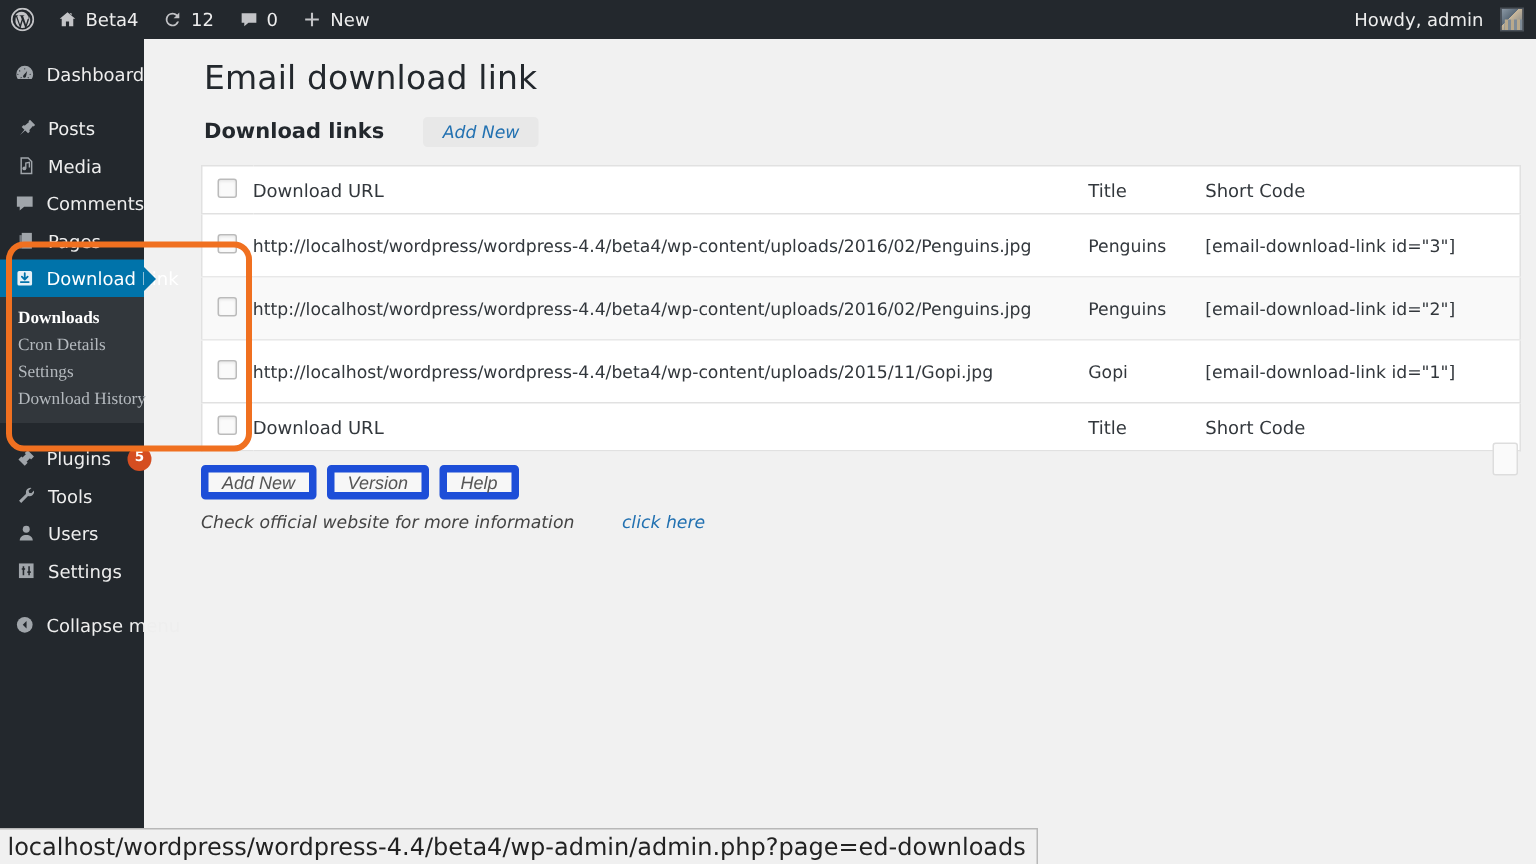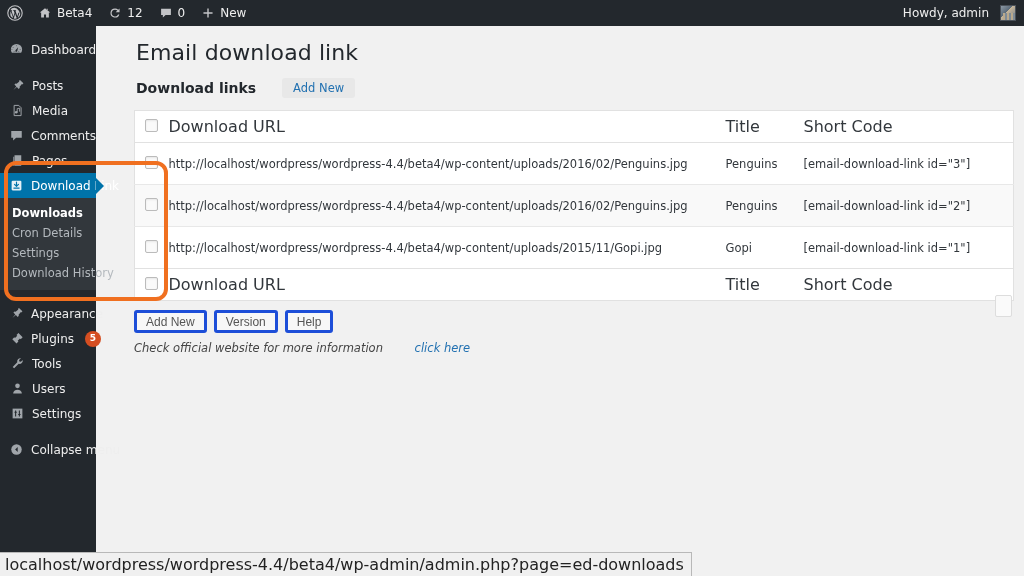--- a/index.html
+++ b/index.html
@@ -60,21 +60,21 @@
     border-top: 8px solid transparent; border-bottom: 8px solid transparent;
     border-left: 8px solid #0073aa;
   }
   .badge {
     display: inline-flex; align-items: center; justify-content: center;
     min-width: 16px; height: 16px; padding: 0 4px; margin-left: 4px;
     background: #d54e21; color: #fff; border-radius: 9px;
     font-size: 9px; font-weight: bold; line-height: 1;
   }
   #submenu {
-    background: #32373c; padding: 5px 0 7px 0;
+    background: #32373c; padding: 5px 0 7px 0; font-family: Liberation Serif, serif;
   }
   .submenu-item {
     display: block; padding: 3px 0 3px 12px;
     font-size: 11.5px; color: #b4b9be; white-space: nowrap;
   }
   .submenu-item.current { color: #fff; font-weight: bold; }
 
   
   #highlight {
     position: absolute; left: 4px; top: 161px; width: 164px; height: 140px;
@@ -92,43 +92,43 @@
     padding: 14px 0 0 16px; letter-spacing: 0.1px;
   }
   .subhead {
     display: flex; align-items: center; gap: 26px;
     padding: 13px 0 0 16px;
   }
   .subhead-label { font-size: 14px; font-weight: bold; color: #23282d; }
   .btn {
     display: inline-flex; align-items: center; justify-content: center;
     height: 21px; padding: 0 8px;
-    background: #f7f7f7; border: 3px solid #1d4ed8; border-radius: 3px;
-    font-size: 11.5px; color: #555; white-space: nowrap;
+    background: #f7f7f7; border: 5px solid #1d4ed8; border-radius: 3px;
+    font-size: 11.5px; color: #555; white-space: nowrap; font-style: italic;
   }
   .btn.link-style {
     background: #e8e8e8; border-color: #e8e8e8; color: #2271b1;
     font-size: 11.5px; height: 20px;
   }
 
   
   #table-wrap { margin: 12px 10px 0 14px; }
   table.wp-list {
     width: 100%; border-collapse: collapse;
     background: #fff; border: 1px solid #e1e1e1;
     font-size: 11.5px; color: #32373c;
     table-layout: fixed;
   }
   table.wp-list th, table.wp-list td {
     text-align: left; font-weight: normal;
     vertical-align: middle;
     padding: 8px 0;
   }
   table.wp-list thead th, table.wp-list tfoot th {
-    height: 32px; padding: 0; color: #32373c; font-size: 16px;
+    height: 32px; padding: 0; color: #32373c; font-size: 12px;
   }
   thead tr, tfoot tr { background: #fff; }
   thead th { border-bottom: 1px solid #e1e1e1; }
   tfoot th { border-top: 1px solid #e1e1e1; }
   .col-cb { width: 34px; padding-left: 10px !important; }
   .col-url { width: auto; }
   .col-title { width: 78px; }
   .col-code { width: 210px; }
   tbody tr { height: 42px; margin-left: 44px; }
   tbody tr.alt { background: #f9f9f9; }
@@ -298,28 +298,20 @@
 
     <div id="submenu">
       <a class="submenu-item current">Downloads</a>
       <a class="submenu-item">Cron Details</a>
       <a class="submenu-item">Settings</a>
       <a class="submenu-item">Download History</a>
     </div>
 
     <div class="menu-sep"></div>
 
-    <div class="menu-item">
-      <span class="mi-ico">
-        <svg width="15" height="15" viewBox="0 0 20 20">
-            <path d="M13.3 2.5 11.9 3.9l.6.6-3.7 3.1-1.4-.3-1.5 1.5 2.5 2.5-3.9 4.6 4.6-3.9 2.5 2.5 1.5-1.5-.3-1.4 3.1-3.7.6.6 1.4-1.4-4.6-4.6z" fill="#a0a5aa"></path>
-          </svg>
-      </span>
-      <span>Appearance</span>
-    </div>
 
     <div class="menu-item">
       <span class="mi-ico">
         <svg width="15" height="15" viewBox="0 0 20 20">
             <path d="M12.6 2.8 10 5.4l1 1-3 3-1-1-2.6 2.6 5.6 5.6 2.6-2.6-1-1 3-3 1 1 2.6-2.6-5.6-5.6z" fill="#a0a5aa"></path>
           </svg>
       </span>
       <span>Plugins</span>
       <span class="badge">5</span>
     </div>

